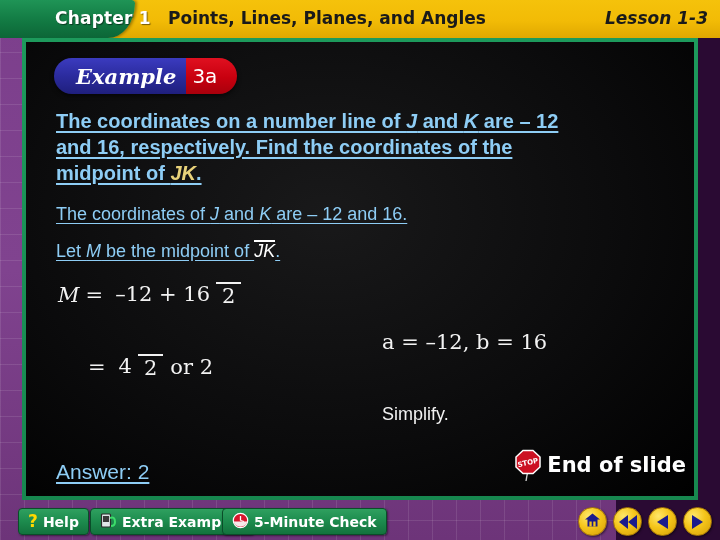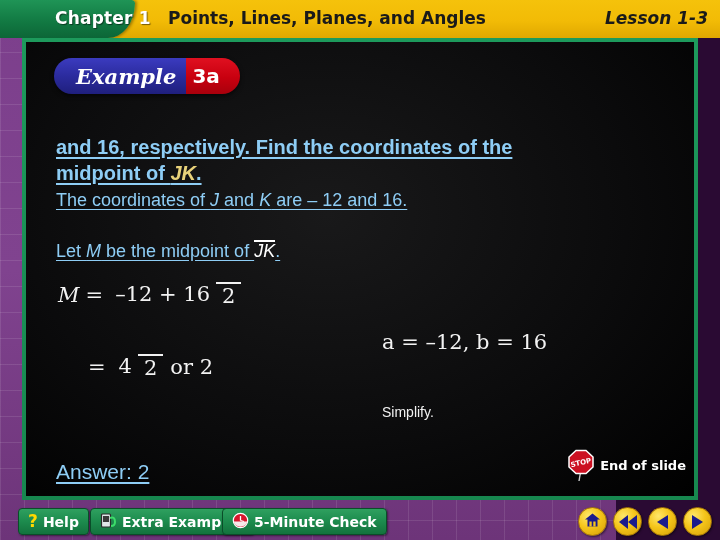--- a/index.html
+++ b/index.html
@@ -77,21 +77,21 @@
   #example-word {
     background:linear-gradient(to bottom,#3b3bbf 0%,#2b2b9e 50%,#1f1f7d 100%);
     color:#fff; font-family:"DejaVu Serif", serif;
     font-style:italic; font-weight:bold; font-size:21px;
     display:flex; align-items:center;
     padding:0 10px 0 22px; white-space:nowrap;
   }
   #example-num {
     background:linear-gradient(to bottom,#e01020 0%,#c8000f 55%,#a8000c 100%);
     color:#fff; font-family:"DejaVu Sans", sans-serif;
-    font-weight:bold; font-size:20px;
+    font-weight:normal; font-size:20px;
     display:flex; align-items:center;
     padding:0 20px 0 6px; white-space:nowrap;
   }
 
   
   .qline {
     position:absolute; left:30px;
     color:#8ecdf5; font-size:20px; font-weight:bold;
     font-family:"Liberation Sans", sans-serif;
     white-space:nowrap;
@@ -102,21 +102,21 @@
   #q2 { top:94px; }
   #q3 { top:120px; }
   .stmt {
     position:absolute; left:30px;
     color:#8ecdf5; font-size:18px;
     font-family:"Liberation Sans", sans-serif;
     white-space:nowrap;
     text-decoration:underline;
     text-underline-offset:3px;
   }
-  #s1 { top:148px; }
+  #s1 { top:162px; }
   #s2 { top:198px; }
   .it { font-style:italic; }
   .seg-yellow { color:#e8d27a; font-style:italic; }
   .seg-white  { color:#ffffff; font-style:italic;
                 border-top:2px solid #ffffff; padding-top:0px;
                 display:inline-block; line-height:1.0; }
 
   
   #math1 {
     position:absolute; left:32px; top:240px;
@@ -133,41 +133,41 @@
           line-height:1.08; }
   .frac .num { padding:0 6px 1px 6px; }
   .frac .den { padding:1px 6px 0 6px; border-top:2px solid #f2f2f2; }
   #side1 {
     position:absolute; left:356px; top:288px;
     color:#f2f2f2; font-family:"DejaVu Serif", serif; font-size:21px;
     white-space:nowrap;
   }
   #side2 {
     position:absolute; left:356px; top:362px;
-    color:#f2f2f2; font-family:"Liberation Sans", sans-serif; font-size:14px;
+    color:#f2f2f2; font-family:"Liberation Sans", sans-serif; font-size:18px;
     white-space:nowrap;
   }
 
   
   #answer {
     position:absolute; left:30px; top:418px;
     color:#8ecdf5; font-size:21px;
     font-family:"Liberation Sans", sans-serif;
     text-decoration:underline; text-underline-offset:3px;
     white-space:nowrap;
   }
 
   
   #end-of-slide {
     position:absolute; right:8px; top:406px;
     display:flex; align-items:center; gap:2px;
   }
   #stop-sign { width:30px; height:34px; position:relative; }
   #eos-label {
-    color:#fff; font-size:13px; font-weight:bold;
+    color:#fff; font-size:21px; font-weight:bold;
     font-family:"DejaVu Sans", sans-serif; white-space:nowrap;
   }
 
   
   #toolbar { position:absolute; left:0; top:503px; width:720px; height:37px; }
   .gbtn {
     position:absolute; top:5px; height:27px;
     background:linear-gradient(to bottom,#2fa05f 0%,#1d8c4e 48%,#13723d 100%);
     border:1px solid #0a4d29;
     border-radius:4px;
@@ -212,20 +212,21 @@
   </div>
 
   <div id="frame">
     <div id="stage">
 
       <div id="example-pill">
         <div id="example-word">Example</div>
         <div id="example-num">3a</div>
       </div>
 
+      <div id="q1" class="qline"><span>The coordinates on a number line of </span><span class="it">J</span><span> and </span><span class="it">K</span><span> are – 12</span></div>
 
       <div id="q2" class="qline">and 16, respectively. Find the coordinates of the</div>
 
       <div id="q3" class="qline"><span>midpoint of </span><span class="seg-yellow">JK</span><span>.</span></div>
 
       <div id="s1" class="stmt"><span>The coordinates of </span><span class="it">J</span><span> and </span><span class="it">K</span><span> are – 12 and 16.</span></div>
 
       <div id="s2" class="stmt"><span>Let </span><span class="it">M</span><span> be the midpoint of </span><span class="seg-white">JK</span><span>.</span></div>
 
       <div id="math1">

